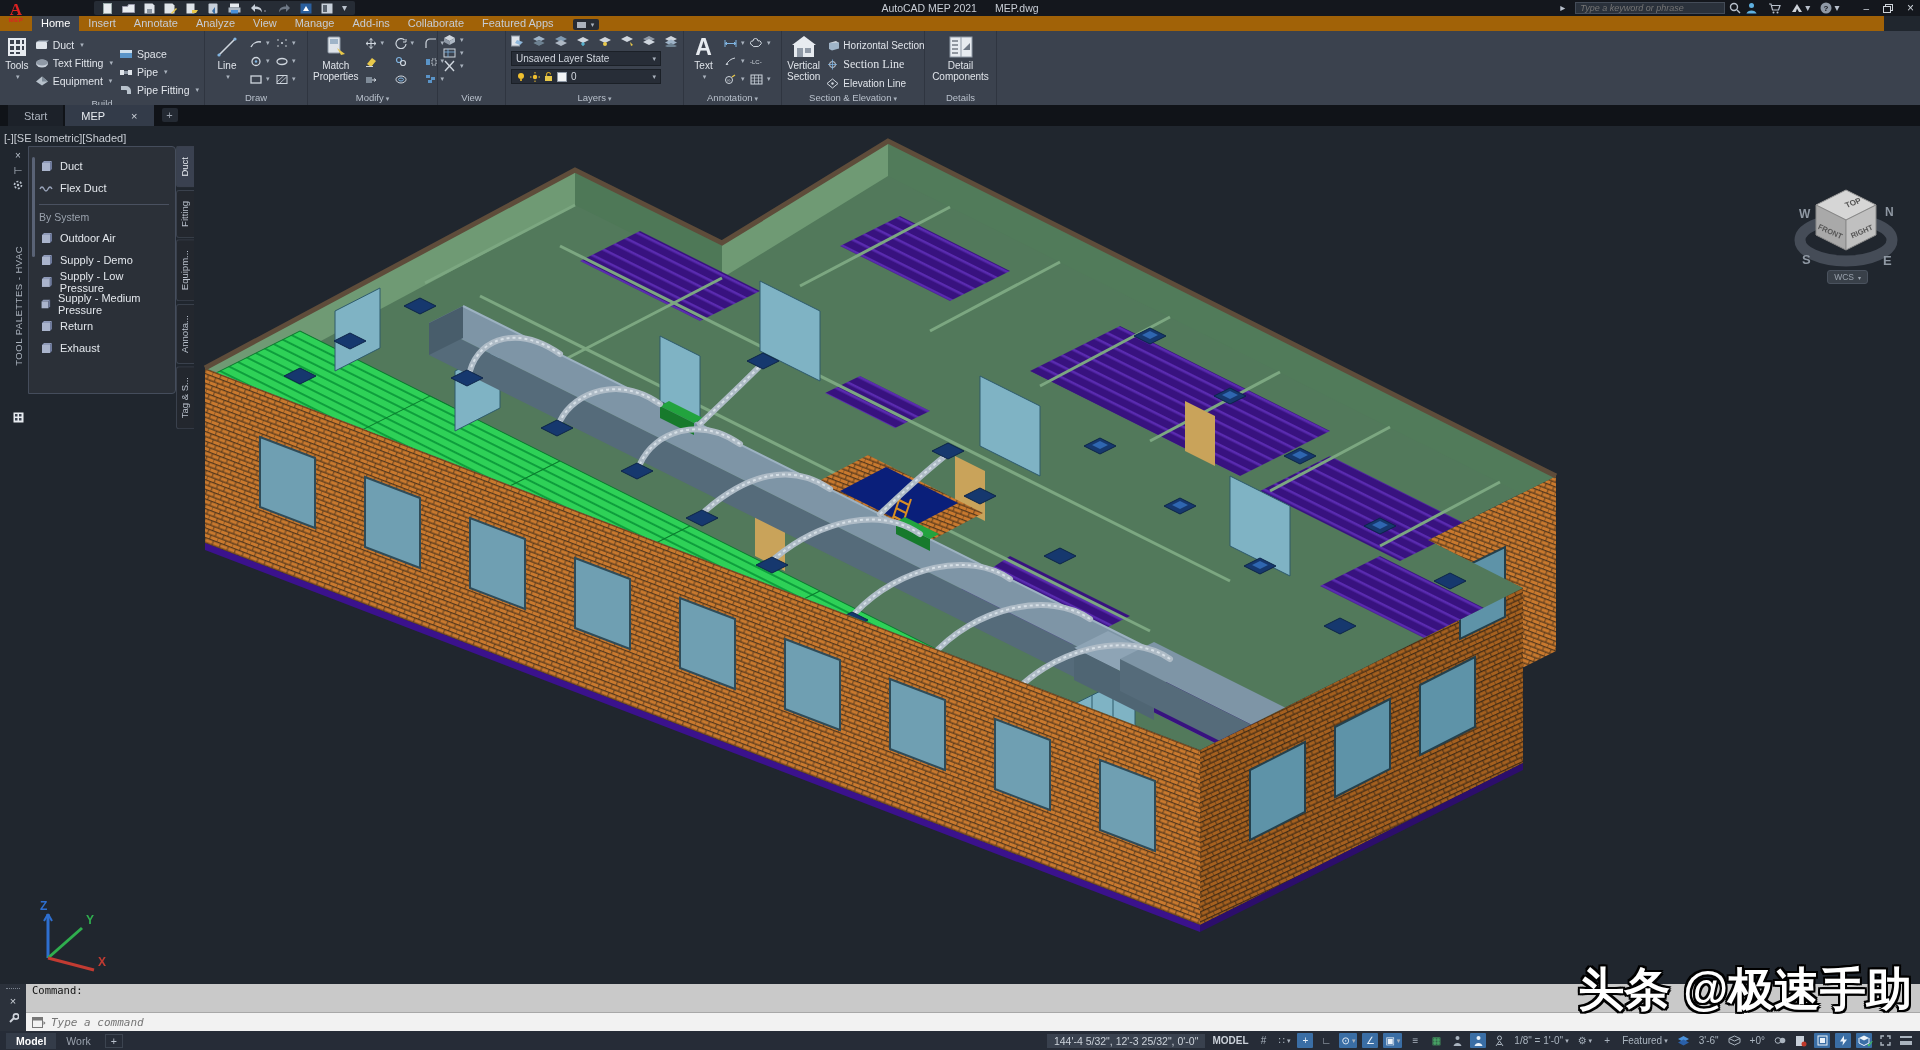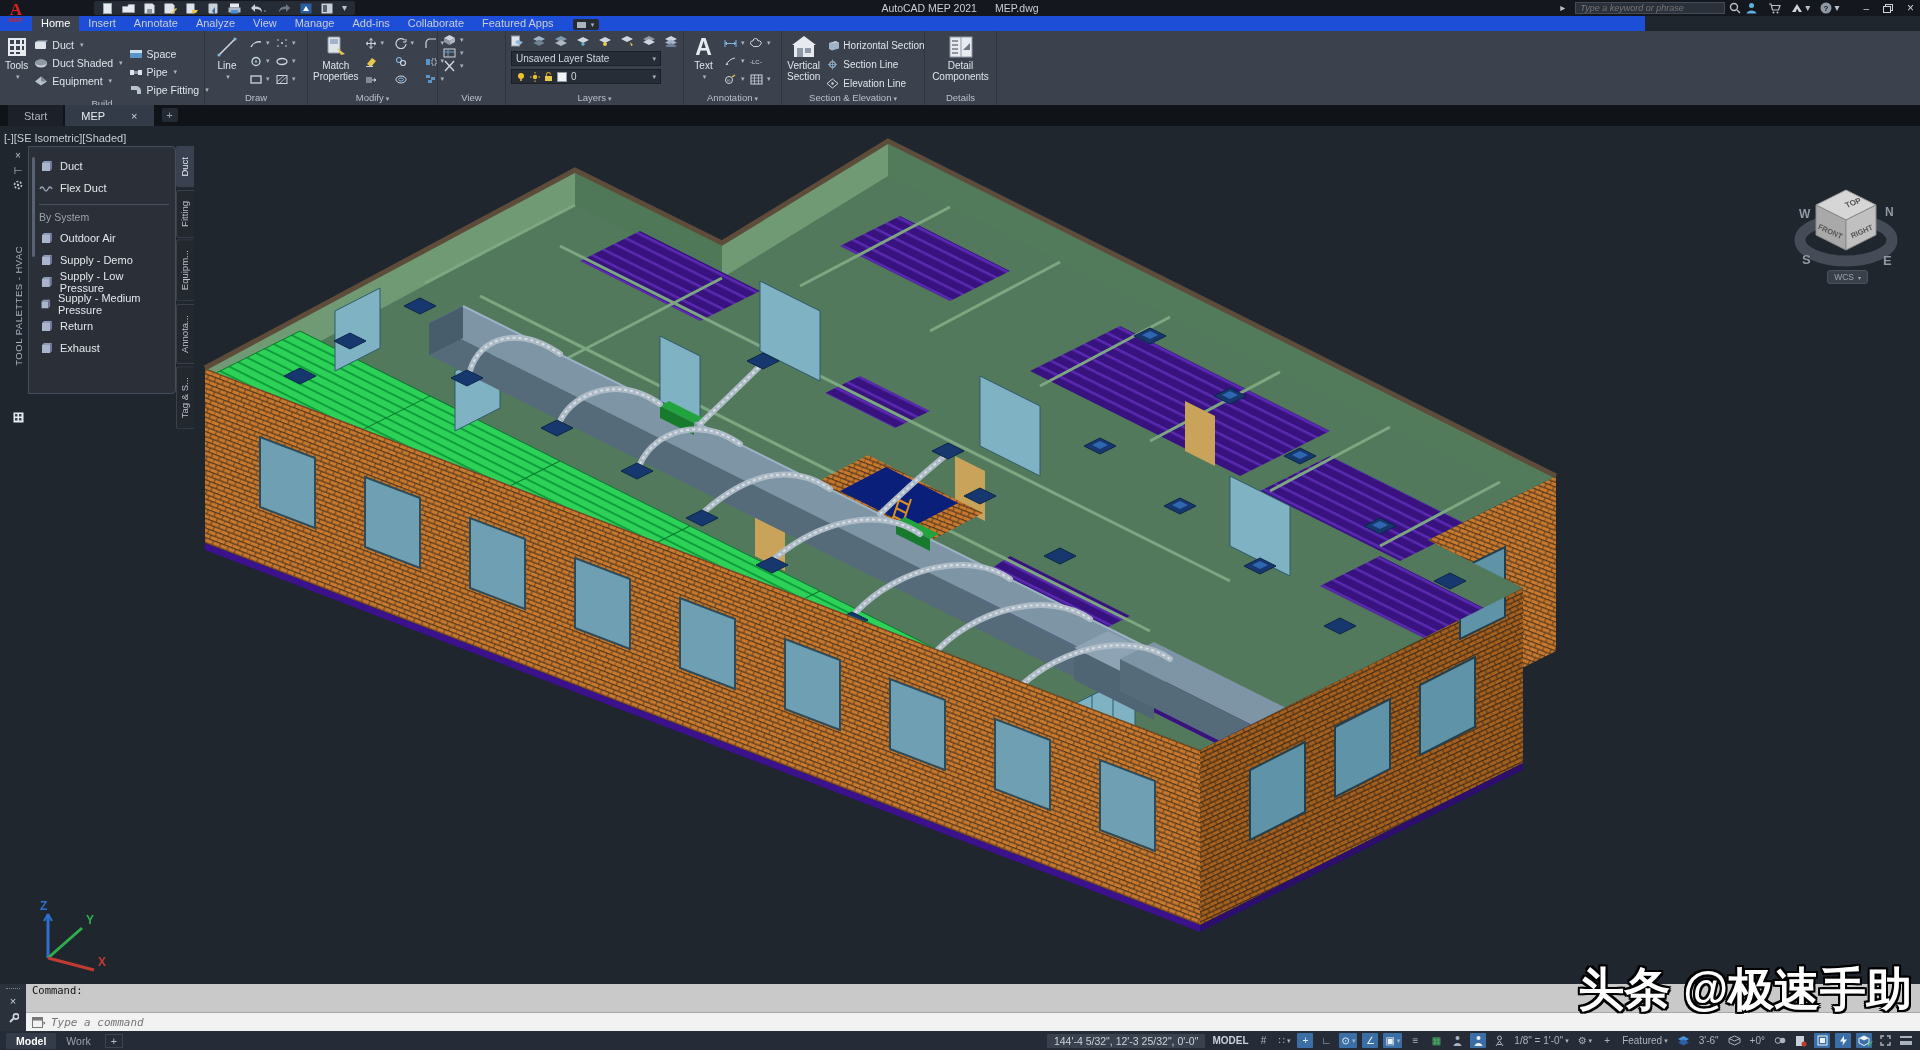--- a/index.html
+++ b/index.html
@@ -19,21 +19,21 @@
   .titlecenter { position:absolute; left:50%; top:0; transform:translateX(-50%); height:16px;
     display:flex; gap:18px; align-items:center; color:#c9ced6; font-size:10.5px; white-space:nowrap; }
   .titleright { position:absolute; right:0; top:0; height:16px; display:flex; align-items:center; gap:10px; padding-right:6px; }
   .searchbox { display:flex; align-items:center; gap:4px;justify-content:center; }
   .searchbox input { width:150px; height:12px; background:#2a313b; border:1px solid #444c58; color:#9aa2ad;
     font-size:9px; font-style:italic; padding:0 4px; font-family:"Liberation Sans",sans-serif; }
   .tb-ic { color:#b9c1cc; font-size:10px; line-height:10px; }
   .winctl { display:flex; gap:14px; margin-left:14px; align-items:center; color:#cfd4db; font-size:10px; }
 
   
-  .tabrow { position:absolute; left:0; top:16px; width:1645px; height:15px; background:#1d4ed8;
+  .tabrow { position:absolute; left:0; top:16px; width:1884px; height:15px; background:#a16207;
     display:flex; align-items:flex-end; padding-left:32px; }
   .rtab { font-size:11px; color:#c6ccd5; padding:1px 9px 2px; cursor:default; }
   .rtab.active { background:#3b424e; color:#fff; }
   .wschip { margin-left:10px; margin-bottom:1px; width:26px; height:11px; background:#262b33; border-radius:2px;
     display:flex; align-items:center; justify-content:center; gap:3px; }
   .wschip .sq { width:9px; height:6px; background:#aab2bd; }
 
   
   .ribbon { position:absolute; left:0; top:31px; width:1920px; height:74px; background:#3b424e; display:flex; }
   .panel { height:74px; border-right:1px solid #2f3540; display:flex; flex-direction:column; }
@@ -259,21 +259,21 @@
                 <rect x="1" y="2" width="11" height="7" rx="1" fill="#dfe4ea"></rect>
                 <path d="M1,2 l3,-1.5 h10 l-2,1.5 z" fill="#aeb8c4"></path>
               </svg>
               <span>Duct</span>
             </div>
           <div class="row-btn car">
               <svg class="ic" width="14" height="10">
                 <ellipse cx="7" cy="5.5" rx="6" ry="4" fill="#c8d0da"></ellipse>
                 <ellipse cx="7" cy="4.5" rx="6" ry="3" fill="#8f99a6"></ellipse>
               </svg>
-              <span>Duct Shaded</span>
+              <span>Text Fitting</span>
             </div>
           <div class="row-btn car">
               <svg class="ic" width="14" height="10">
                 <path d="M7,0.5 L13,5.5 L7,9.5 L1,5.5 Z" fill="#b8c2cc"></path>
                 <path d="M7,0.5 L13,5.5 L7,5.5 Z" fill="#7f8b98"></path>
               </svg>
               <span>Equipment</span>
             </div>
         </div>
         <div class="col" style="margin-top:11px;">
@@ -590,21 +590,21 @@
             <span>Section</span>
         </div>
         <div class="col" style="gap:2px; margin-top:3px;">
           <div class="row-btn" style="font-size:10px;">
               <svg class="ic" width="13" height="11">
                 <path d="M3,3 l7,-2 3,2 -7,2 z" fill="#cfd6de"></path>
                 <path d="M3,3 v6 l3,1.5 7,-2 v-6" fill="#9fb4c8"></path>
               </svg>
               <span>Horizontal Section</span>
             </div>
-          <div class="row-btn" style="font-size:10px;">
+          <div class="row-btn" style="font-size:12px;font-family:Liberation Serif, serif;">
               <svg class="ic" width="13" height="11">
                 <circle cx="6.5" cy="5.5" r="3" fill="none" stroke="#cfd6de"></circle>
                 <path d="M6.5,0.5 v10 M2,5.5 h9" stroke="#7fb3e0" stroke-width=".8"></path>
               </svg>
               <span>Section Line</span>
             </div>
           <div class="row-btn" style="font-size:10px;">
               <svg class="ic" width="13" height="11">
                 <path d="M6.5,1 L12,5.5 L6.5,10 L1,5.5 Z" fill="none" stroke="#cfd6de"></path>
                 <circle cx="6.5" cy="5.5" r="1.2" fill="#cfd6de"></circle>

